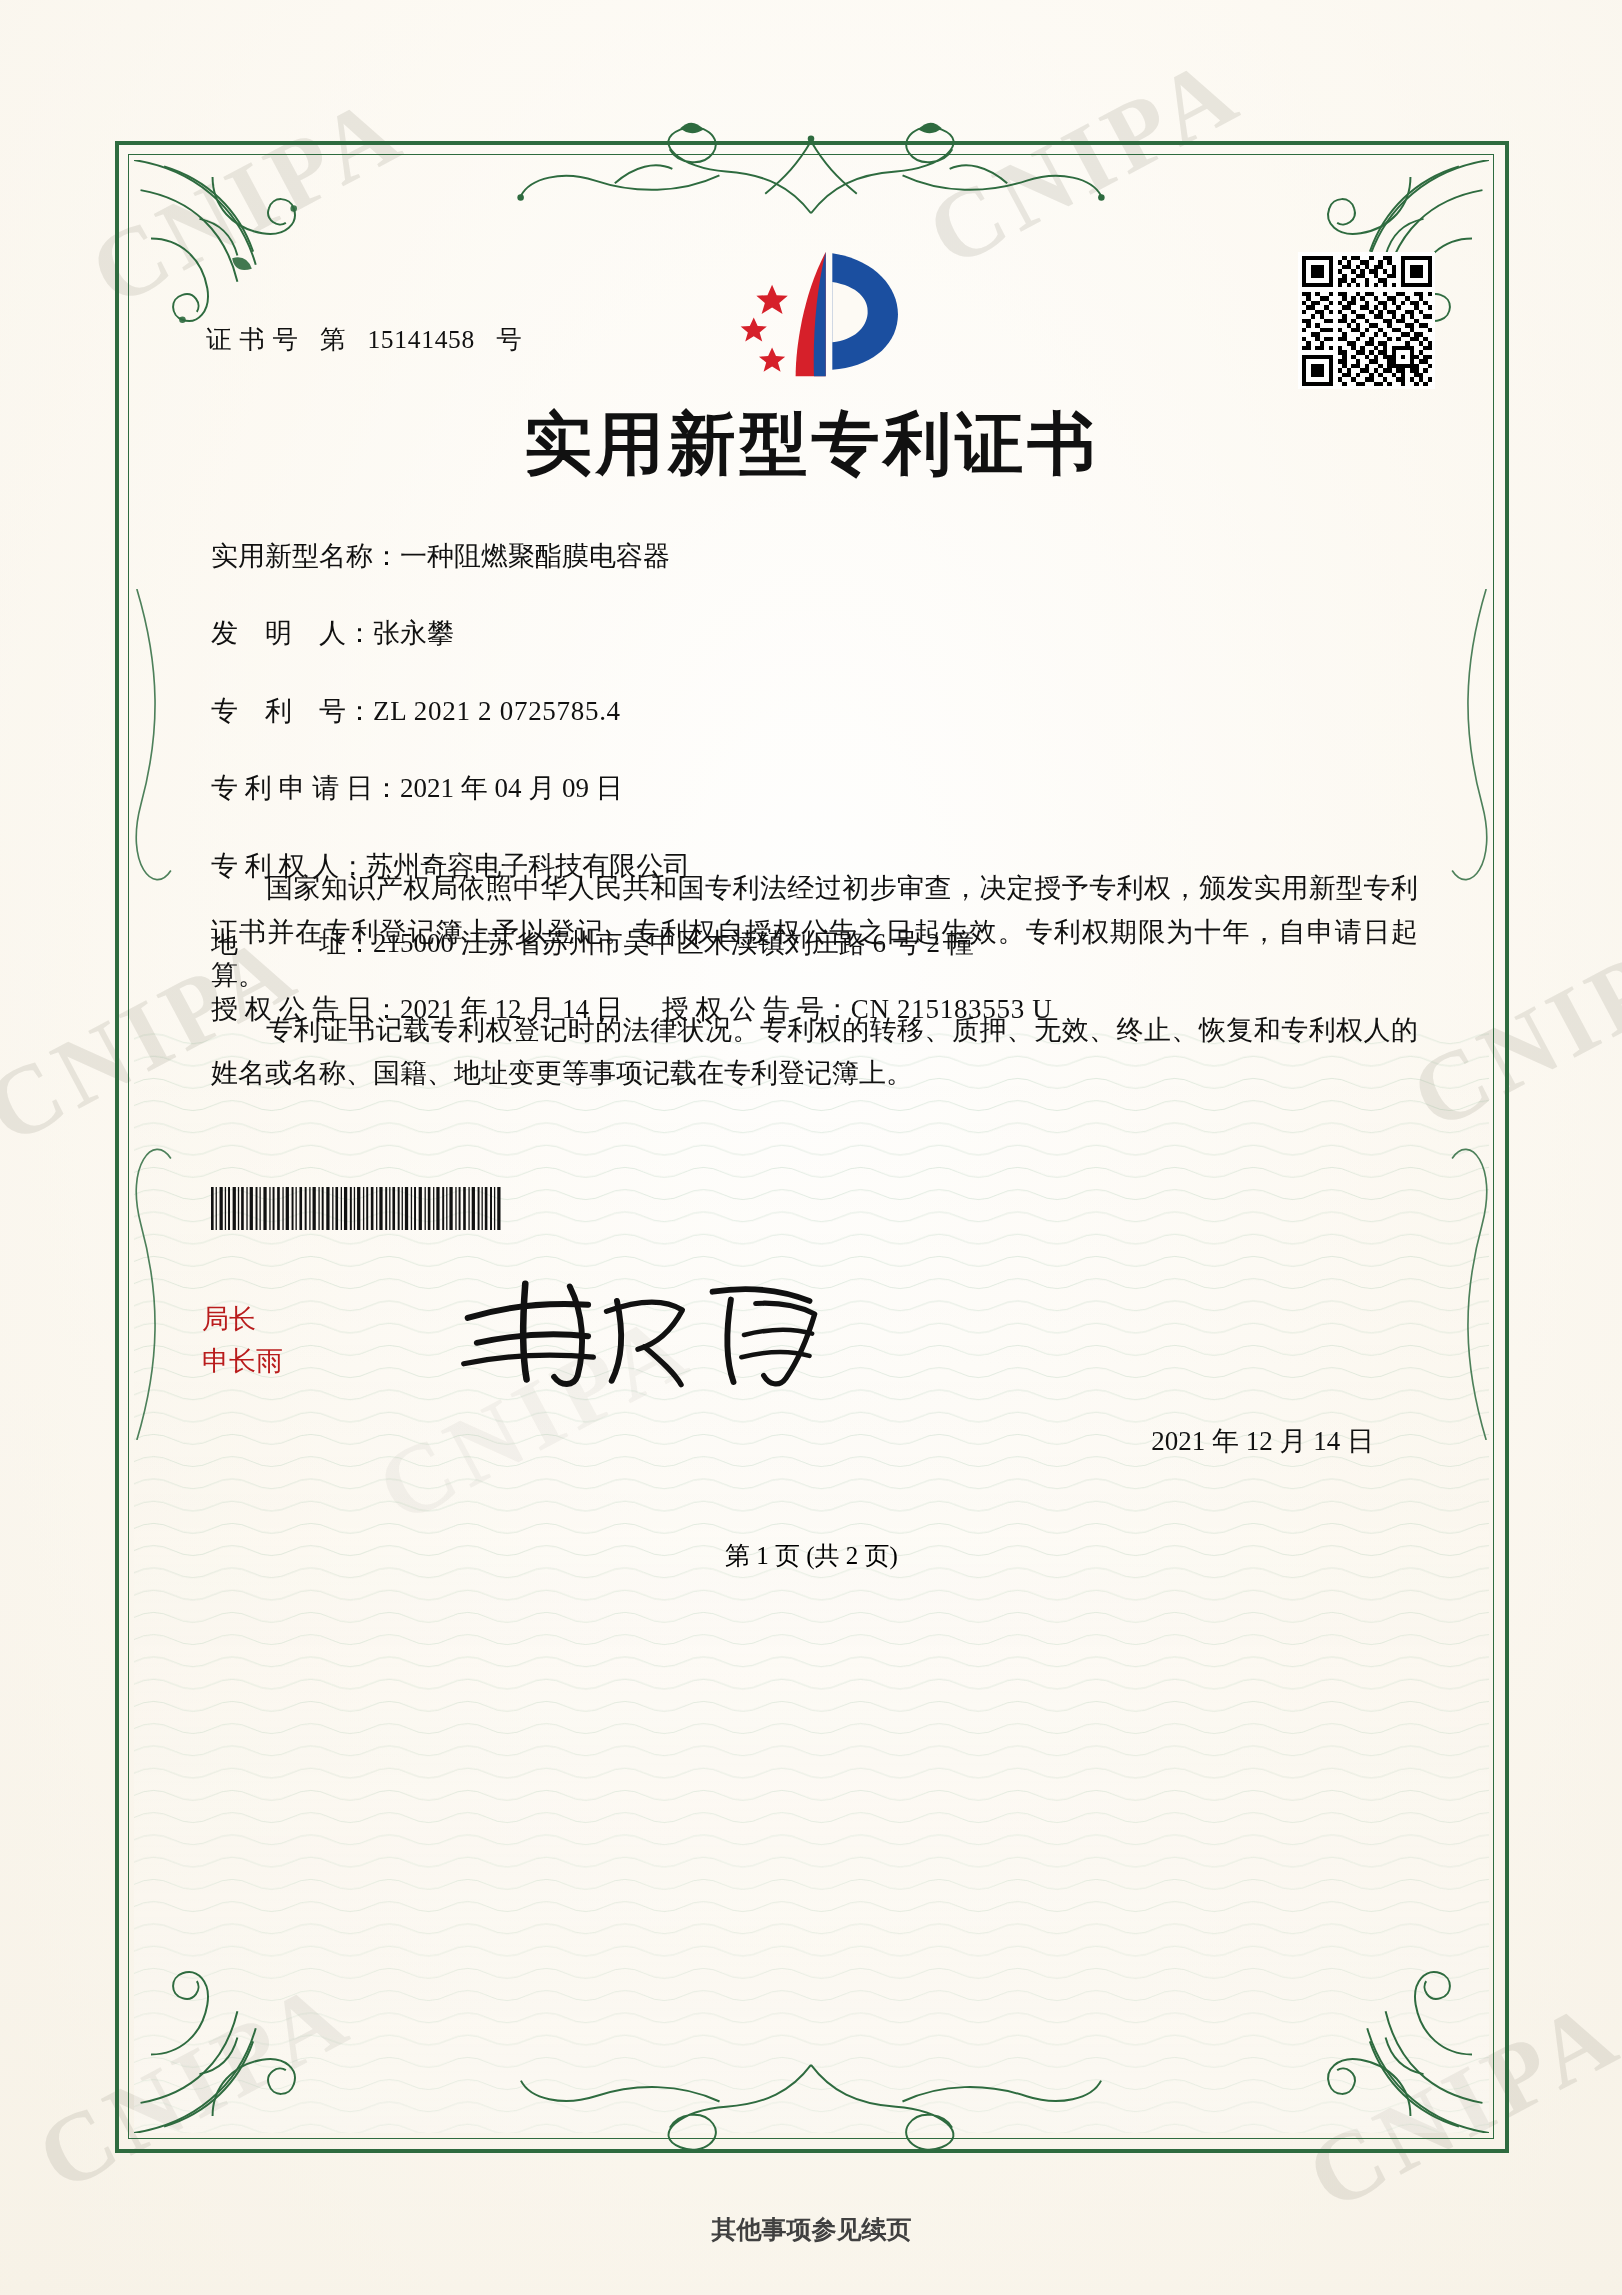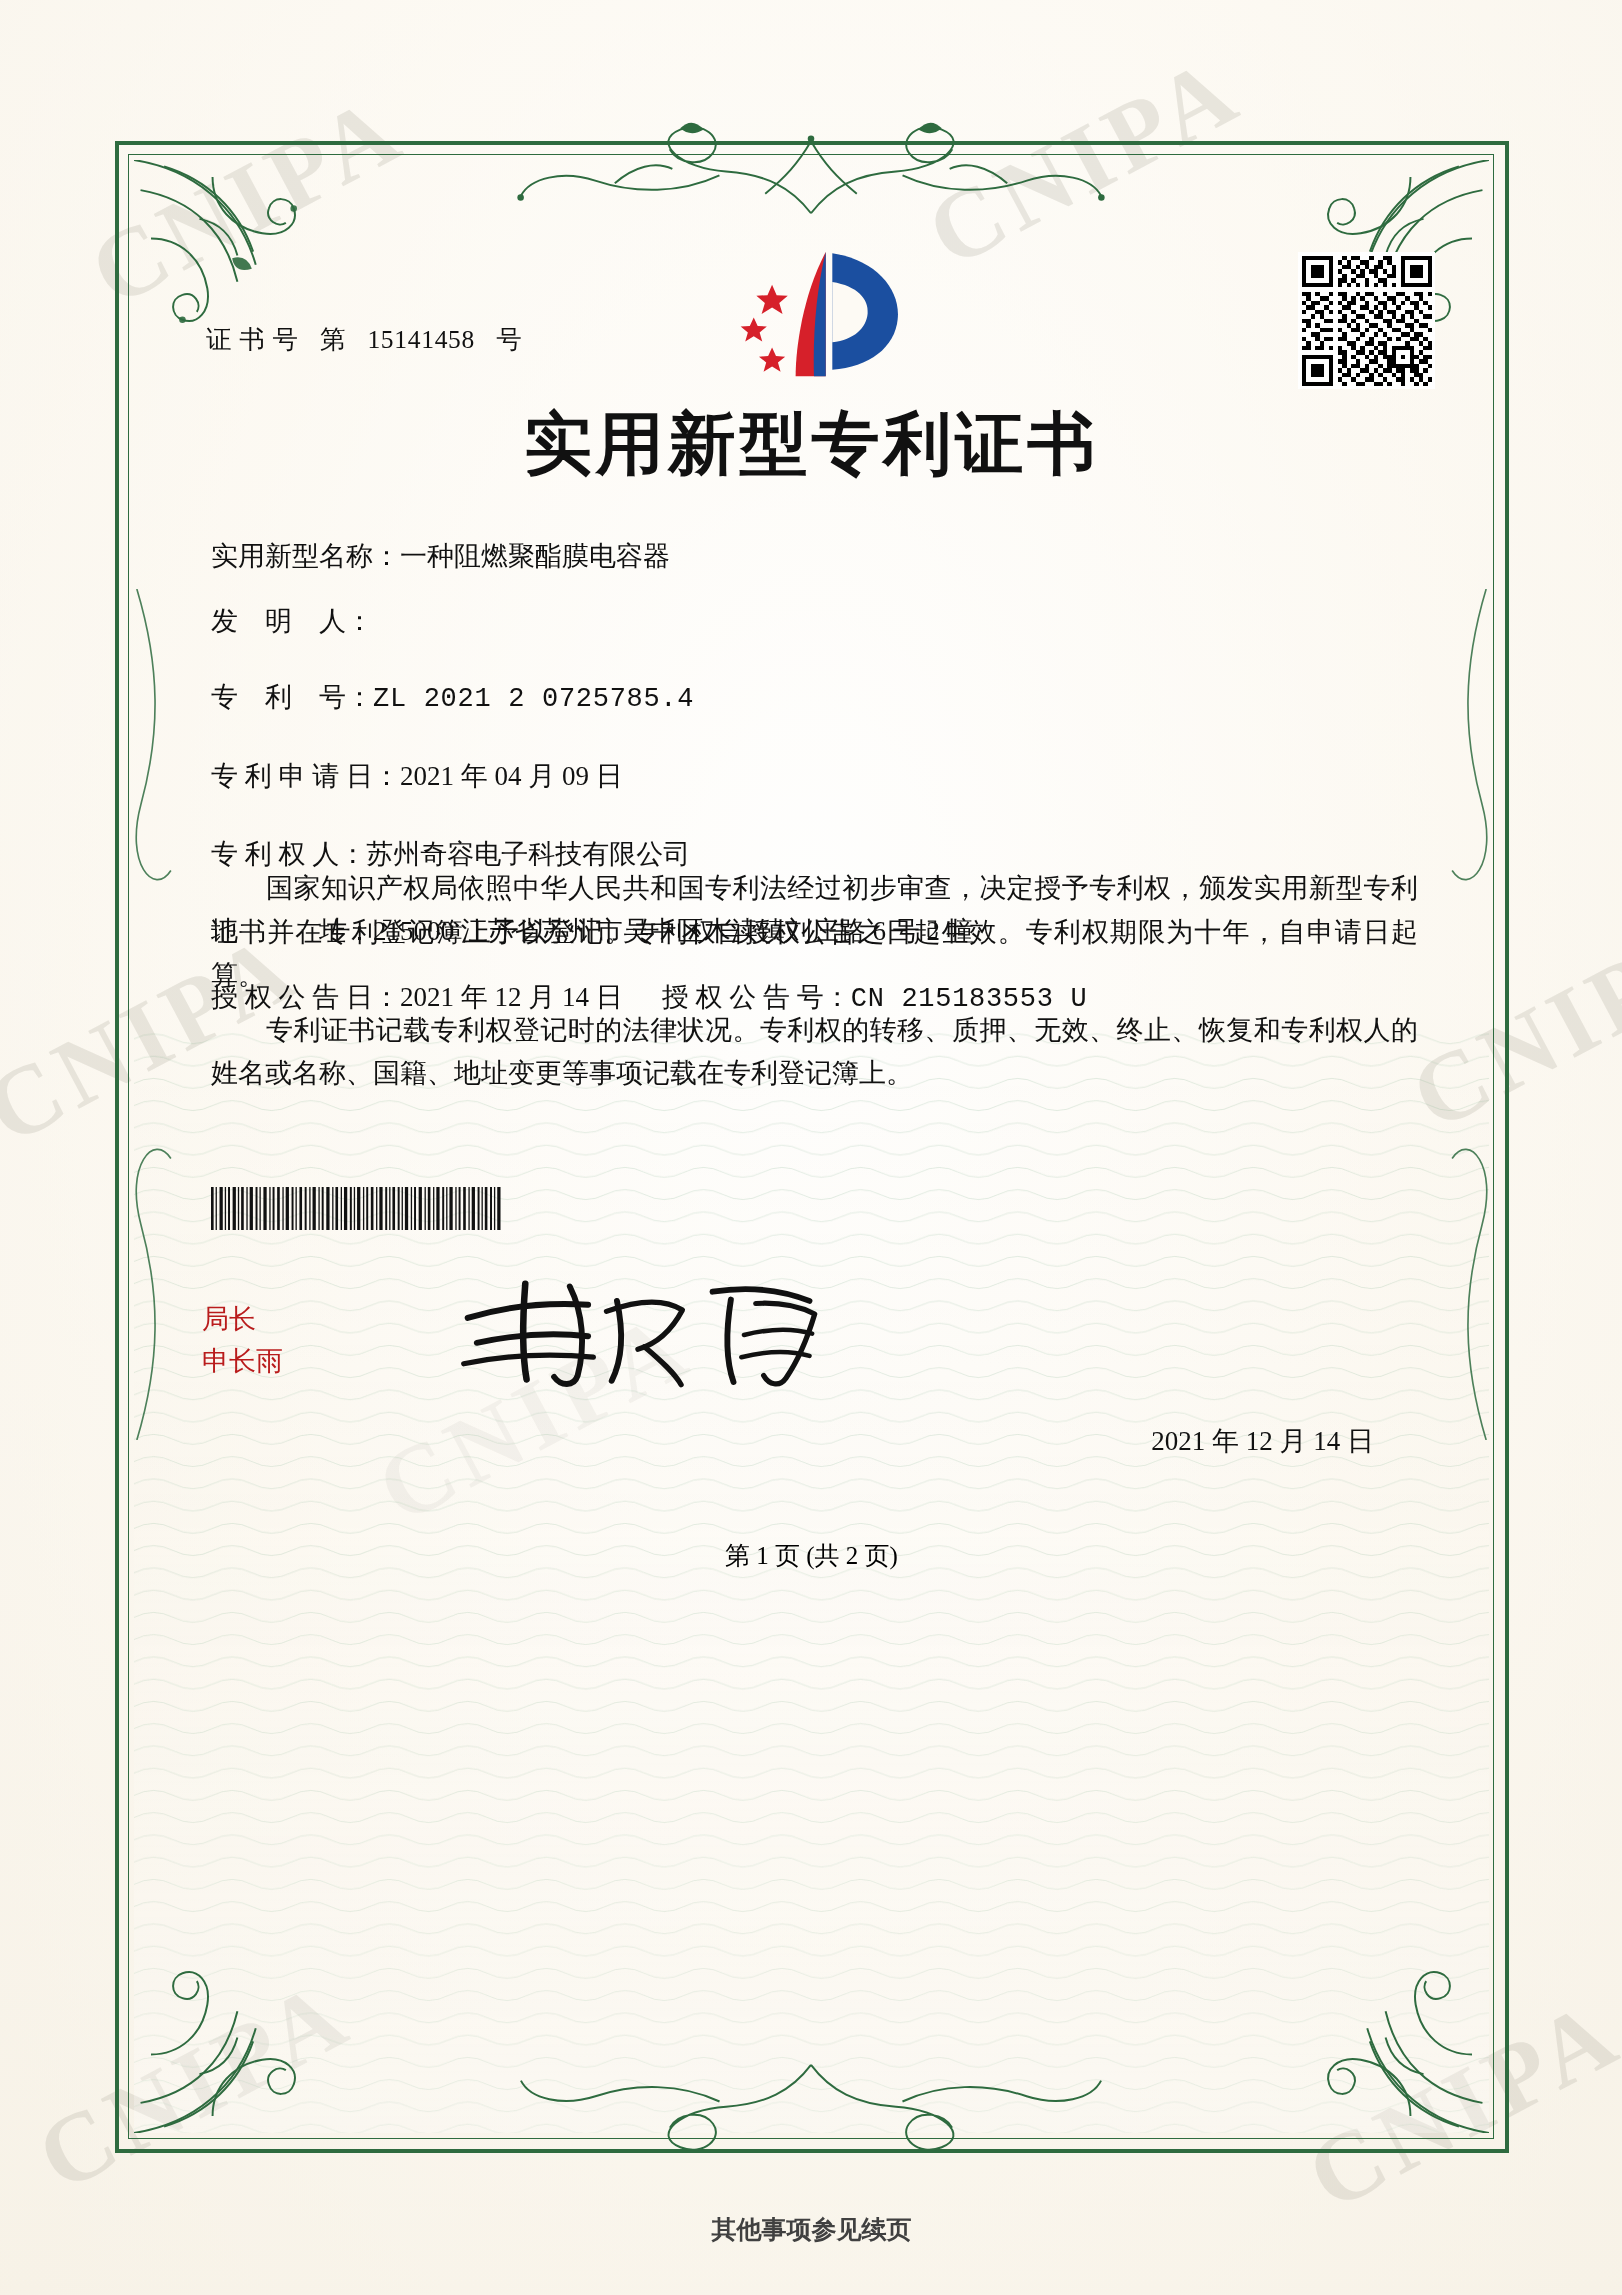--- a/index.html
+++ b/index.html
@@ -162,21 +162,21 @@
   }
   .field-row.two-col .col2-label {
     margin-left: 39px;
     white-space: pre;
     flex: 0 0 auto;
   }
   .field-row.two-col .col2-value {
     flex: 0 0 auto;
     white-space: pre;
   }
-  .mono-num { font-family: Liberation Mono, monospace; letter-spacing: 0.7px; }
+  .mono-num { font-family: Liberation Serif, serif; letter-spacing: 0.7px; }
 
   .paras {
     position: absolute;
     left: 77px;
     right: 71px;
     top: 707px;
     font-size: 27px;
     line-height: 1.62;
     color: #111;
     text-align: justify;
@@ -444,20 +444,21 @@
 
     <div class="main-title">实用新型专利证书</div>
 
     <div class="fields">
       <div class="field-row">
         <span class="field-label">实用新型名称：</span>
         <span class="field-value">一种阻燃聚酯膜电容器</span>
       </div>
       <div class="field-row">
         <span class="field-label">发    明    人：</span>
+        <span class="field-value">张永攀</span>
       </div>
       <div class="field-row">
         <span class="field-label">专    利    号：</span>
         <span class="field-value mono-num">ZL 2021 2 0725785.4</span>
       </div>
       <div class="field-row">
         <span class="field-label">专 利 申 请 日：</span>
         <span class="field-value">2021 年 04 月 09 日</span>
       </div>
       <div class="field-row">

